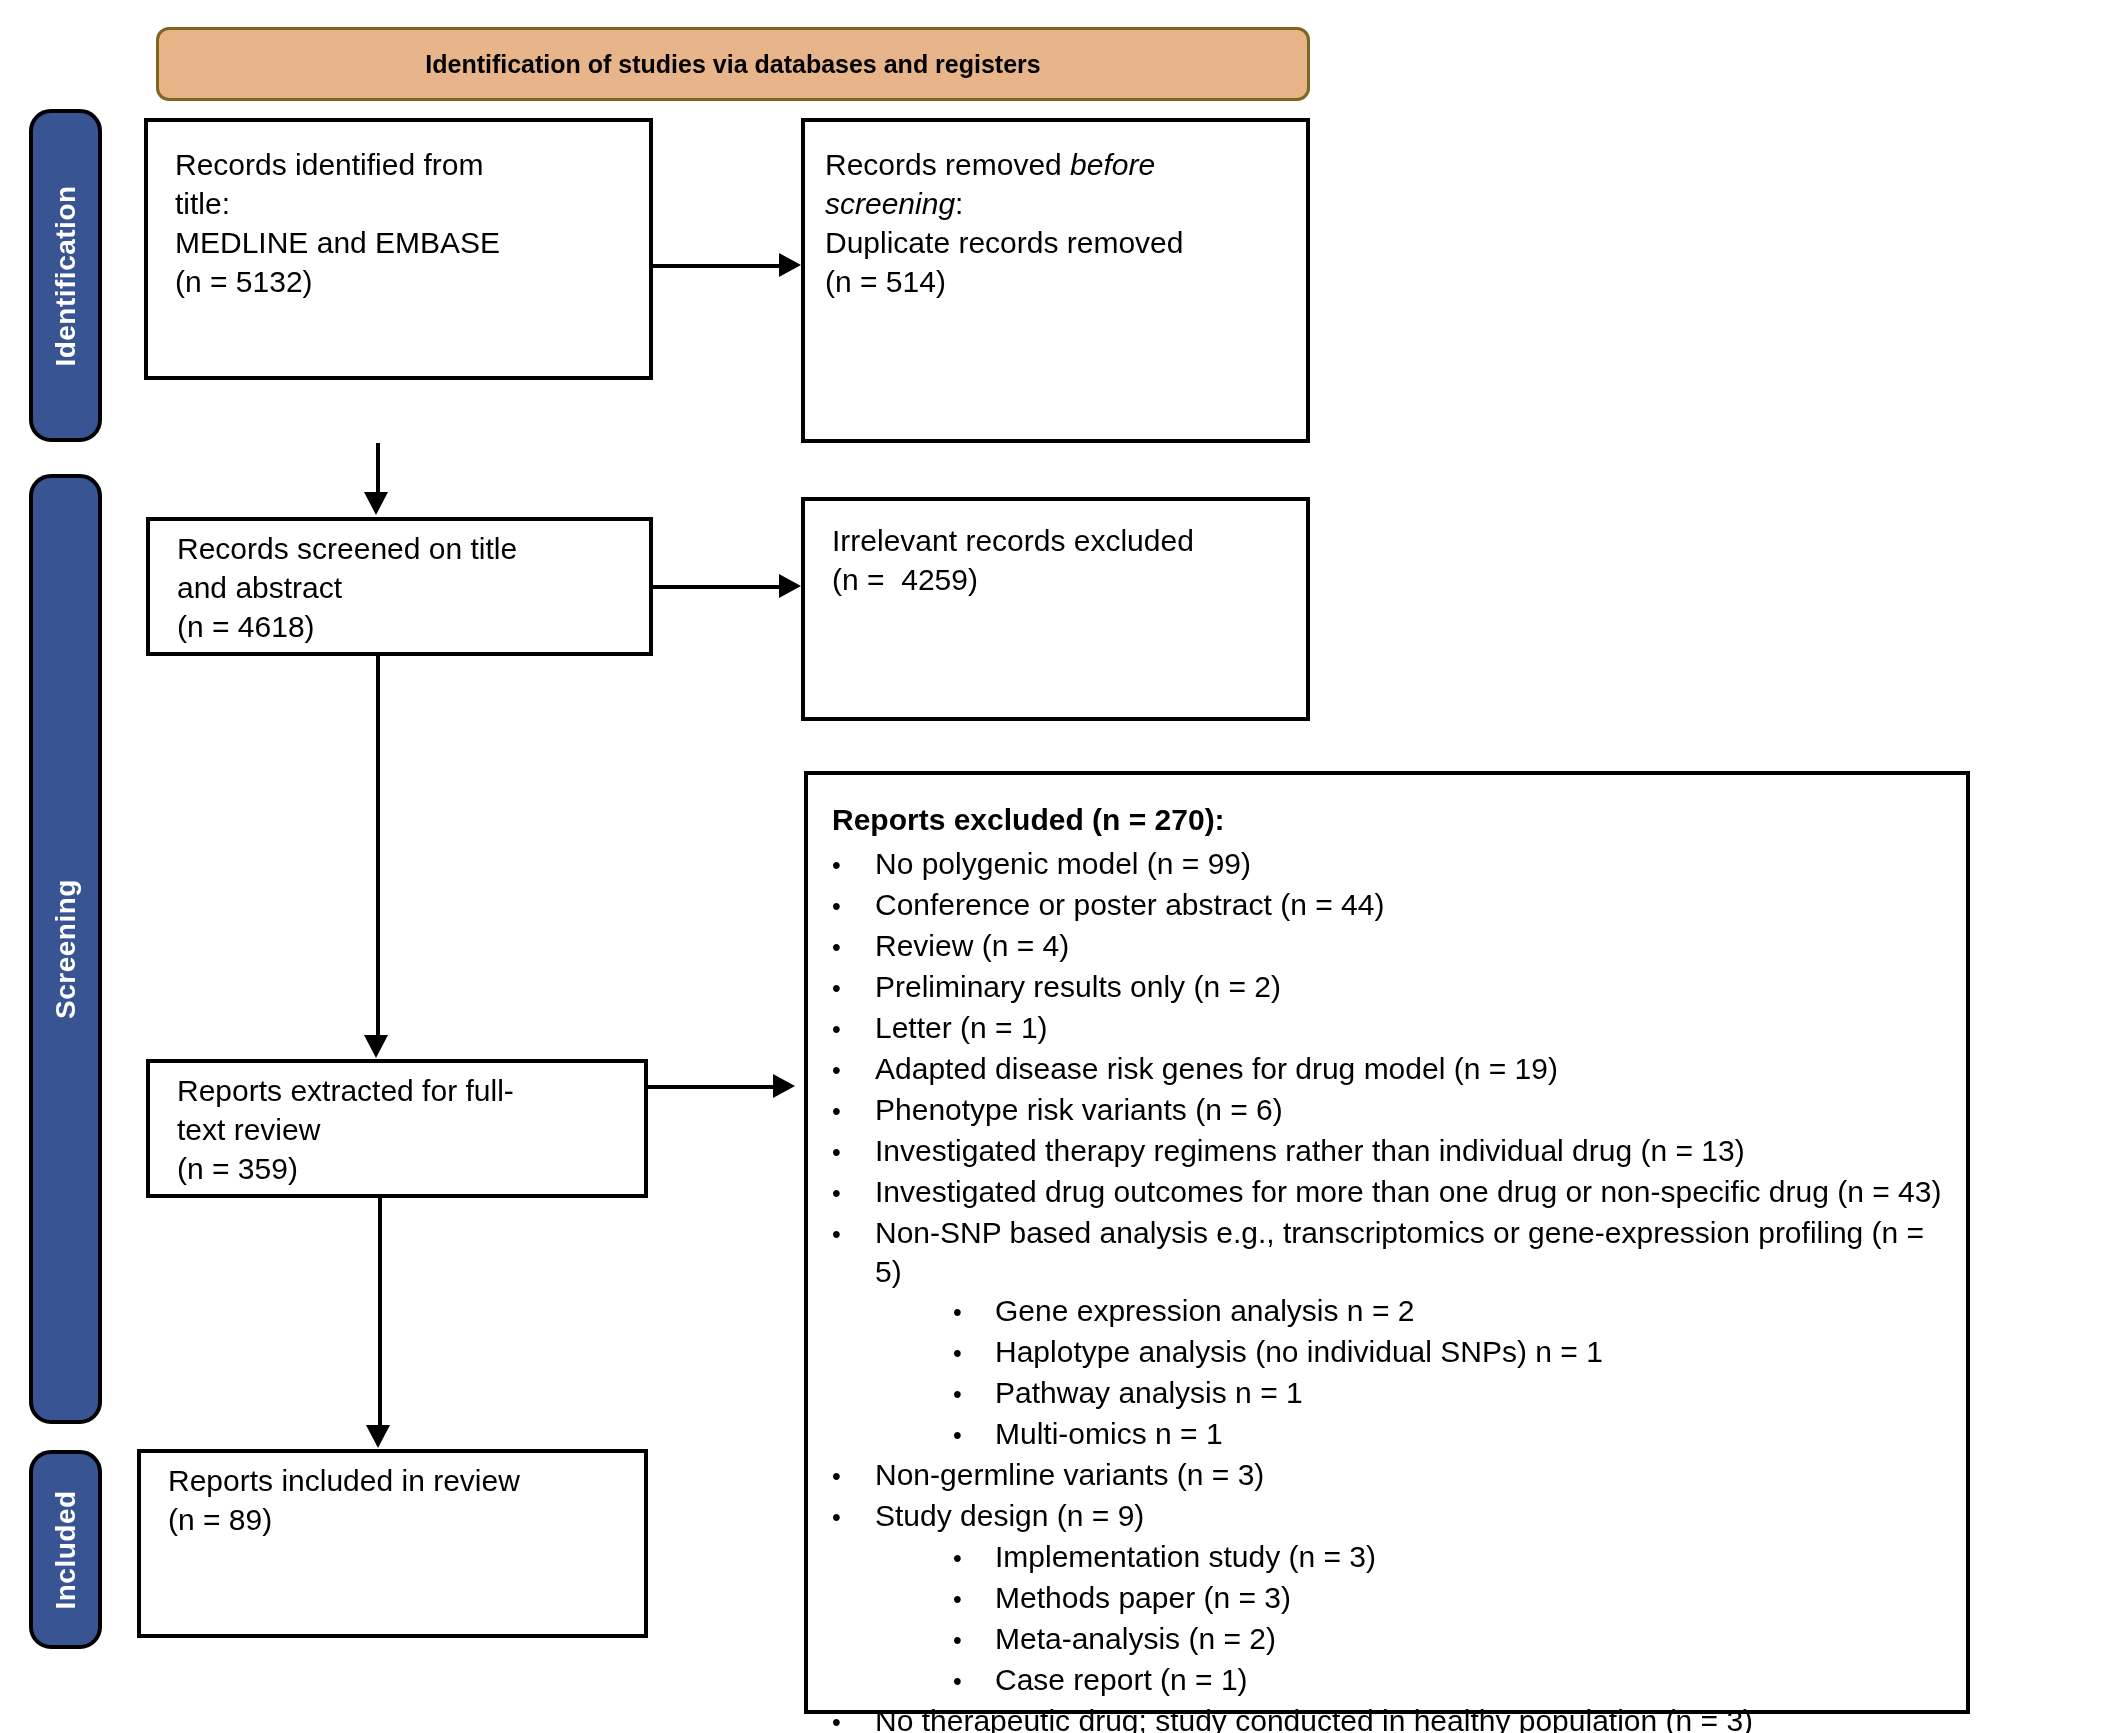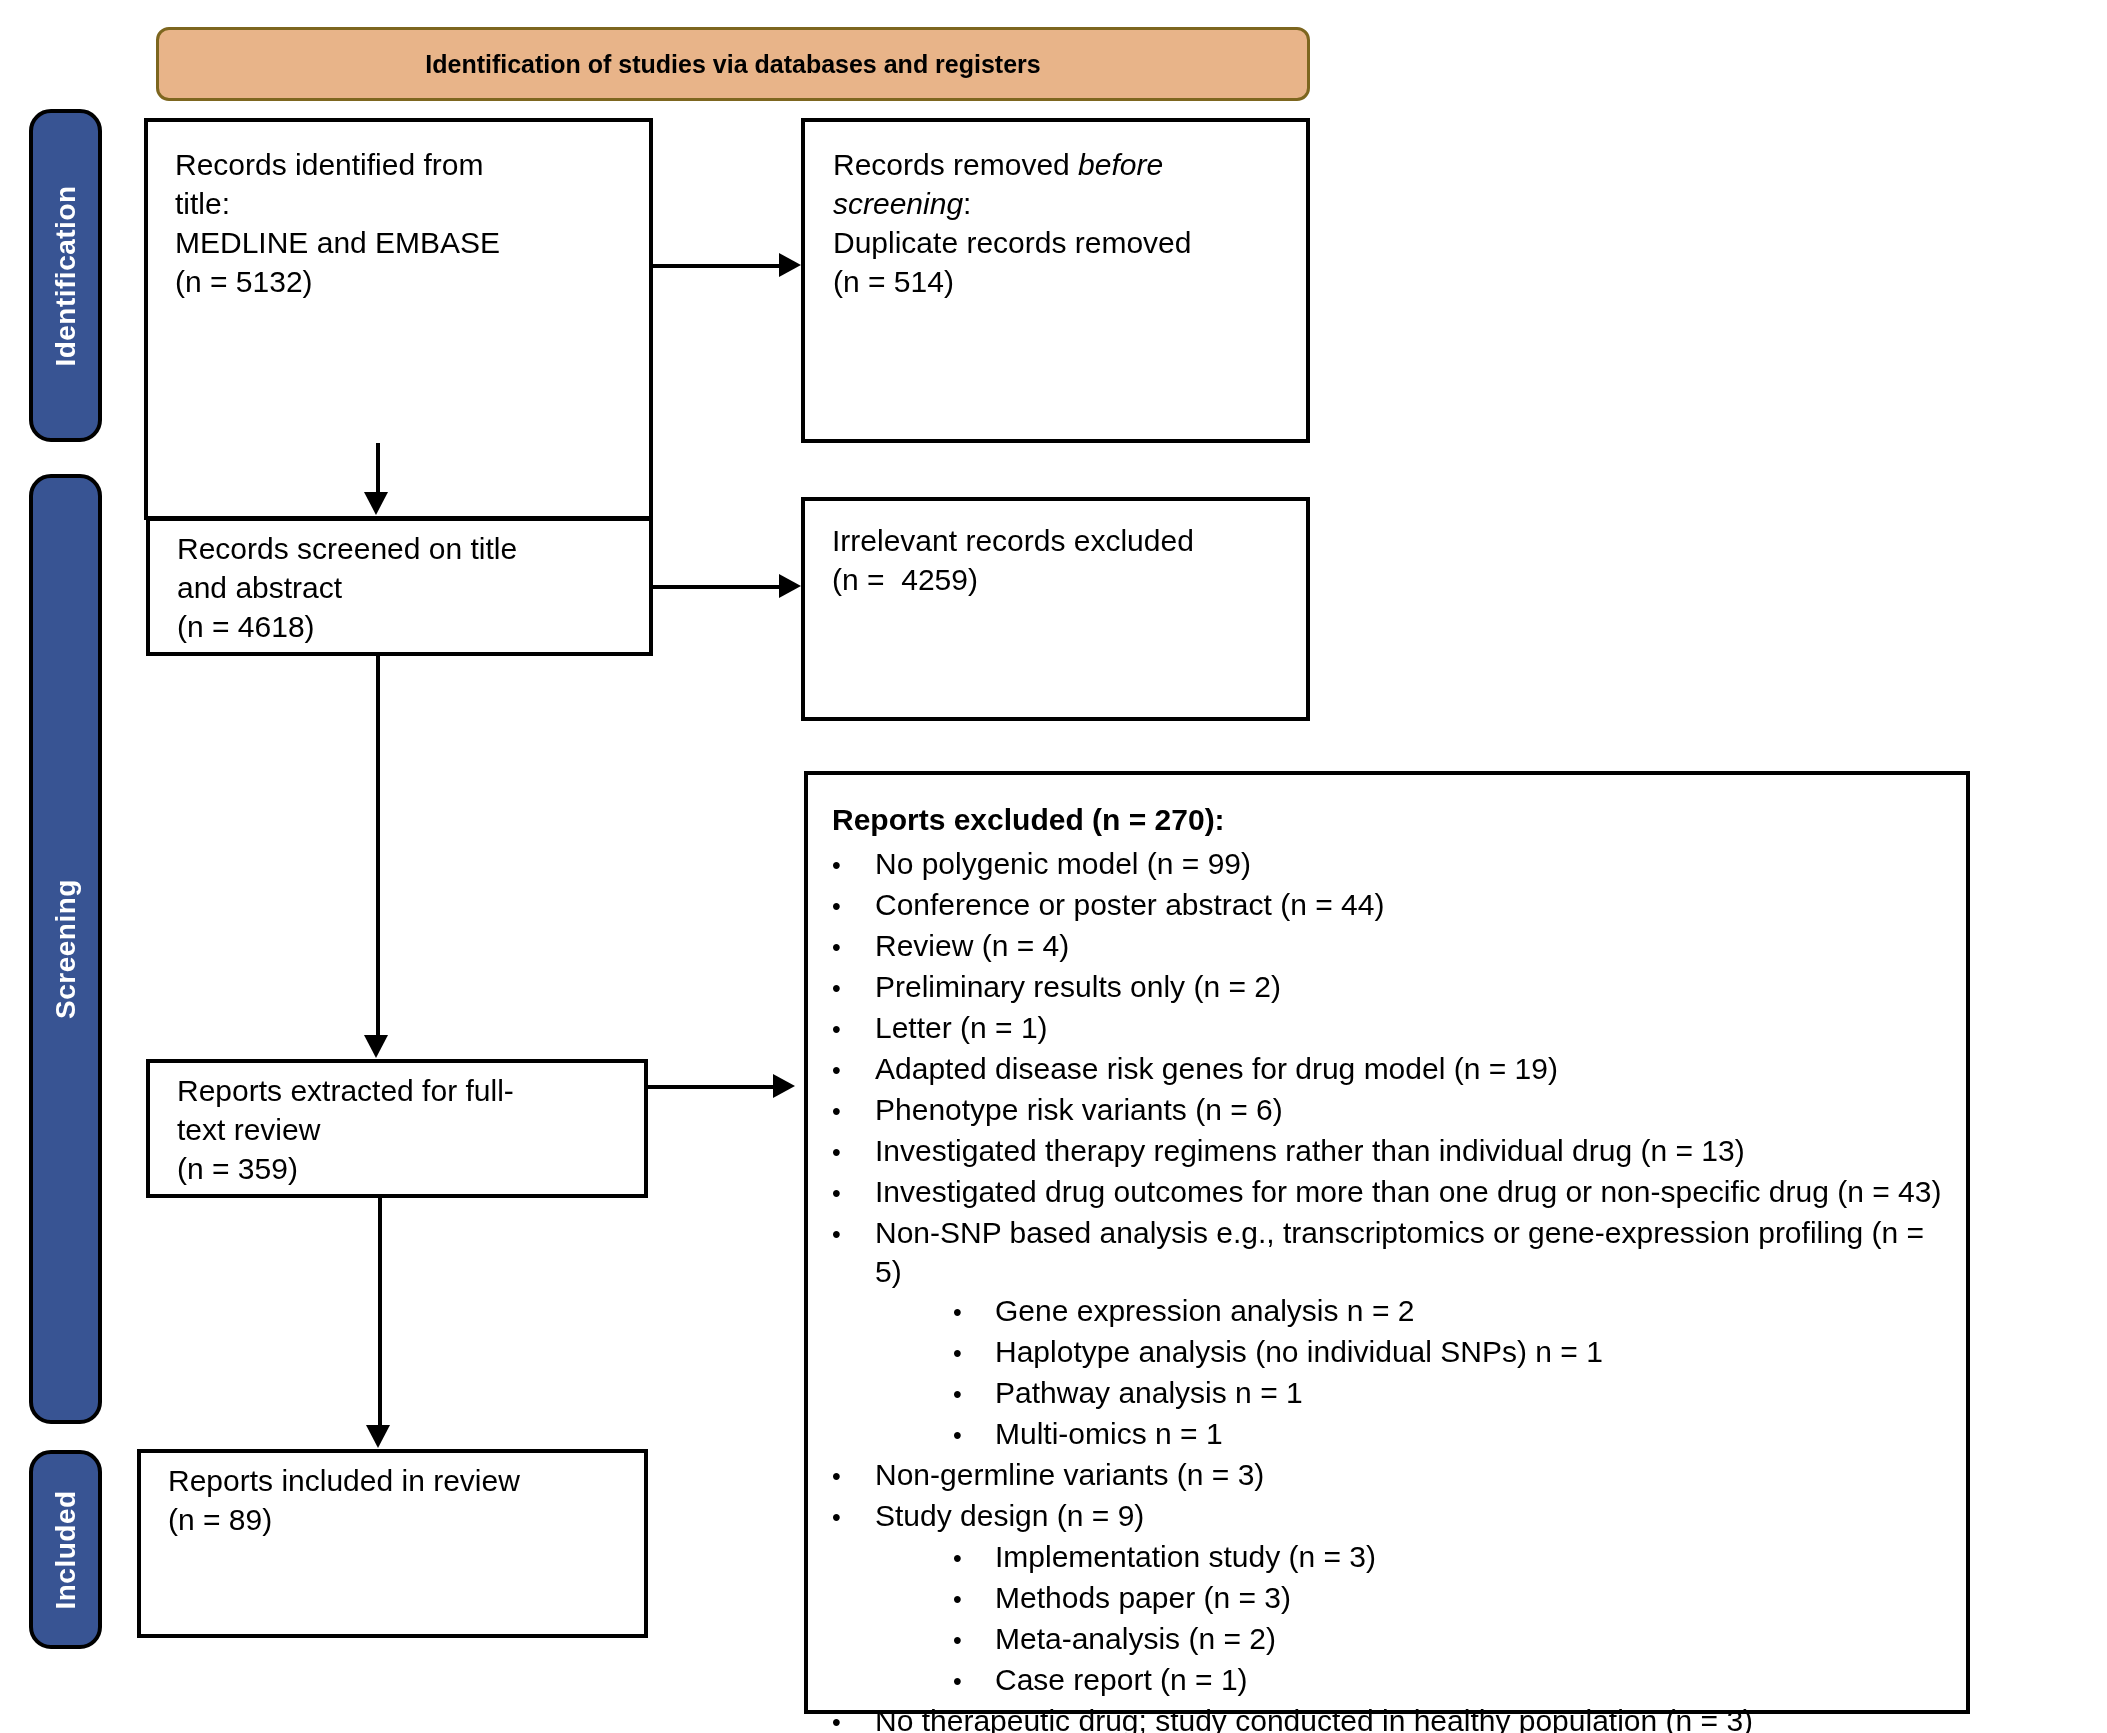--- a/index.html
+++ b/index.html
@@ -48,22 +48,22 @@
   .stage-included{top:1450px;height:199px;}
   .node{
     position:absolute;
     box-sizing:border-box;
     background:#ffffff;
     border:4px solid var(--box-border);
     font-size:30px;line-height:39px;
   }
   .tline{white-space:pre-wrap;}
   .it{font-style:italic;}
-  .b1{left:144px;top:118px;width:509px;height:402px;padding:23px 10px 0 27px;}
-  .b2{left:801px;top:118px;width:509px;height:325px;padding:23px 10px 0 28px;}
+  .b1{left:144px;top:118px;width:509px;height:262px;padding:23px 10px 0 27px;}
+  .b2{left:801px;top:118px;width:509px;height:325px;padding:23px 10px 0 20px;}
   .b3{left:146px;top:517px;width:507px;height:139px;padding:8px 2px 0 27px;}
   .b4{left:801px;top:497px;width:509px;height:224px;padding:20px 10px 0 27px;}
   .b5{left:146px;top:1059px;width:502px;height:139px;padding:8px 8px 0 27px;}
   .b7{left:137px;top:1449px;width:511px;height:189px;padding:8px 10px 0 27px;}
   .b6{left:804px;top:771px;width:1166px;height:943px;padding:25px 12px 14px 0;}
   .b6-title{font-weight:bold;padding-left:24px;margin-bottom:5px;}
   .bullet{display:flex;align-items:baseline;}
   .bullet .bmark{flex:0 0 auto;}
   .bullet .btext{white-space:pre-wrap;}
   .lvl1{padding-left:24px;}

